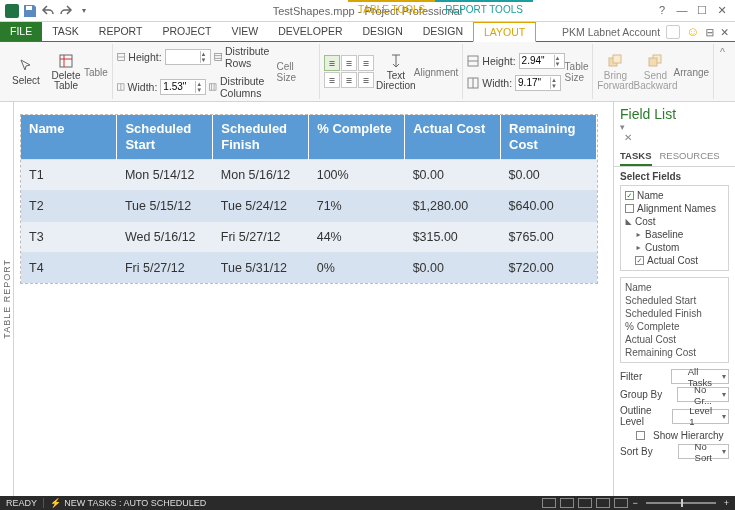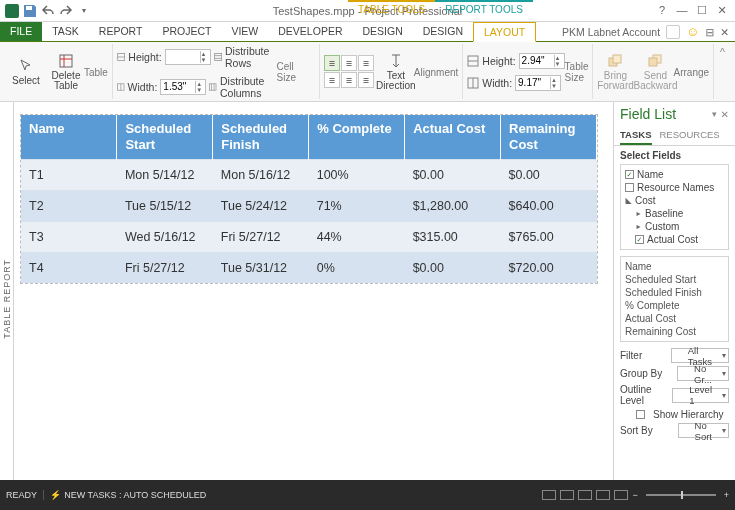--- a/index.html
+++ b/index.html
@@ -51,41 +51,41 @@
   .canvas { flex: 1; position: relative; overflow: hidden; background: #fff; }
   .report-table { position: absolute; left: 6px; top: 12px; width: 578px; border: 1px dashed #bdbdbd; background: #fff; }
   .report-table table { width: 100%; border-collapse: collapse; table-layout: fixed; }
   .report-table th { background: #5b9bd5; color: #fff; font-weight: bold; font-size: 13px; text-align: left; padding: 6px 8px; border-right: 1px solid #fff; vertical-align: top; line-height: 16px; }
   .report-table td { font-size: 12.5px; padding: 8px 8px; border-top: 1px solid #d9e3ef; color: #333; vertical-align: top; }
   .report-table tbody tr:nth-child(odd) td { background: #eaeff6; }
   .report-table tbody tr:nth-child(even) td { background: #d6e2ef; }
 
   
   .pane { width: 122px; background: #fff; border-left: 1px solid #d4d4d4; display: flex; flex-direction: column; font-size: 10px; color: #444; }
-  .pane-header { display: flex; align-items: center; padding: 4px 6px; }
+  .pane-header { display: flex; align-items: flex-start; padding: 4px 6px; flex-direction: column; }
   .pane-title { color: #2b7a2b; font-size: 14px; font-weight: normal; flex: 1; }
   .pane-tabs { display: flex; border-bottom: 1px solid #d4d4d4; padding: 0 6px; gap: 8px; }
   .pane-tab { padding: 3px 0; font-size: 9.5px; color: #888; }
   .pane-tab.active { border-bottom: 2px solid #2b7a2b; color: #444; font-weight: bold; }
   .pane-section { padding: 4px 6px; }
   .sel-fields { font-weight: bold; font-size: 10px; margin-bottom: 3px; }
   .field-tree { border: 1px solid #d4d4d4; padding: 3px 4px; margin-bottom: 6px; }
   .tree-row { display: flex; align-items: center; gap: 3px; padding: 1px 0; font-size: 10px; }
   .tree-row.indent1 { padding-left: 10px; }
   .cb { width: 9px; height: 9px; border: 1px solid #888; display: inline-flex; align-items: center; justify-content: center; font-size: 7px; color: #2b7a2b; background:#fff;}
   .exp { width: 7px; height: 7px; color: #666; font-size: 8px; display:inline-block; text-align:center; line-height:7px;}
   .plain-list { border: 1px solid #d4d4d4; padding: 3px 4px; margin-bottom: 6px; }
   .plain-list div { padding: 1px 0; font-size: 10px; color: #555; }
   .form-row { display: flex; align-items: center; margin: 3px 0; gap: 4px; }
   .form-row label { width: 54px; font-size: 10px; }
   .combo { flex: 1; border: 1px solid #c0c0c0; height: 15px; display: flex; align-items: center; padding: 0 16px; font-size: 9.5px; background: #fff; position: relative; }
   .combo::after { content: "▾"; position: absolute; right: 2px; font-size: 8px; color: #666; }
 
   
-  .statusbar { position: absolute; bottom: 0; left: 0; right: 0; height: 30px; background: #2a2a2a; color: #ddd; display: flex; align-items: center; font-size: 9px; padding: 0 6px; }
+  .statusbar { position: absolute; bottom: 0; left: 0; right: 0; height: 14px; background: #2a2a2a; color: #ddd; display: flex; align-items: center; font-size: 9px; padding: 0 6px; }
   .statusbar .sep { width: 1px; height: 10px; background: #555; margin: 0 6px; }
   .status-right { margin-left: auto; display: flex; align-items: center; gap: 4px; }
   .status-icon { width: 14px; height: 10px; border: 1px solid #888; }
   .zoom-track { width: 70px; height: 2px; background: #888; position: relative; margin: 0 4px; }
   .zoom-thumb { position: absolute; left: 50%; top: -3px; width: 2px; height: 8px; background: #ccc; }
 </style>
 </head>
 <body>
 
 <div class="titlebar">
@@ -356,21 +356,21 @@
     </div>
     <div class="pane-section">
       <div class="sel-fields">Select Fields</div>
       <div class="field-tree">
         <div class="tree-row">
             <span class="cb">✓</span>
             <span>Name</span>
           </div>
         <div class="tree-row">
             <span class="cb"></span>
-            <span>Resource Names</span>
+            <span>Alignment Names</span>
           </div>
         <div class="tree-row">
             <span class="exp">◣</span>
             <span>Cost</span>
           </div>
         <div class="tree-row indent1">
             <span class="exp">▸</span>
             <span>Baseline</span>
           </div>
         <div class="tree-row indent1">

